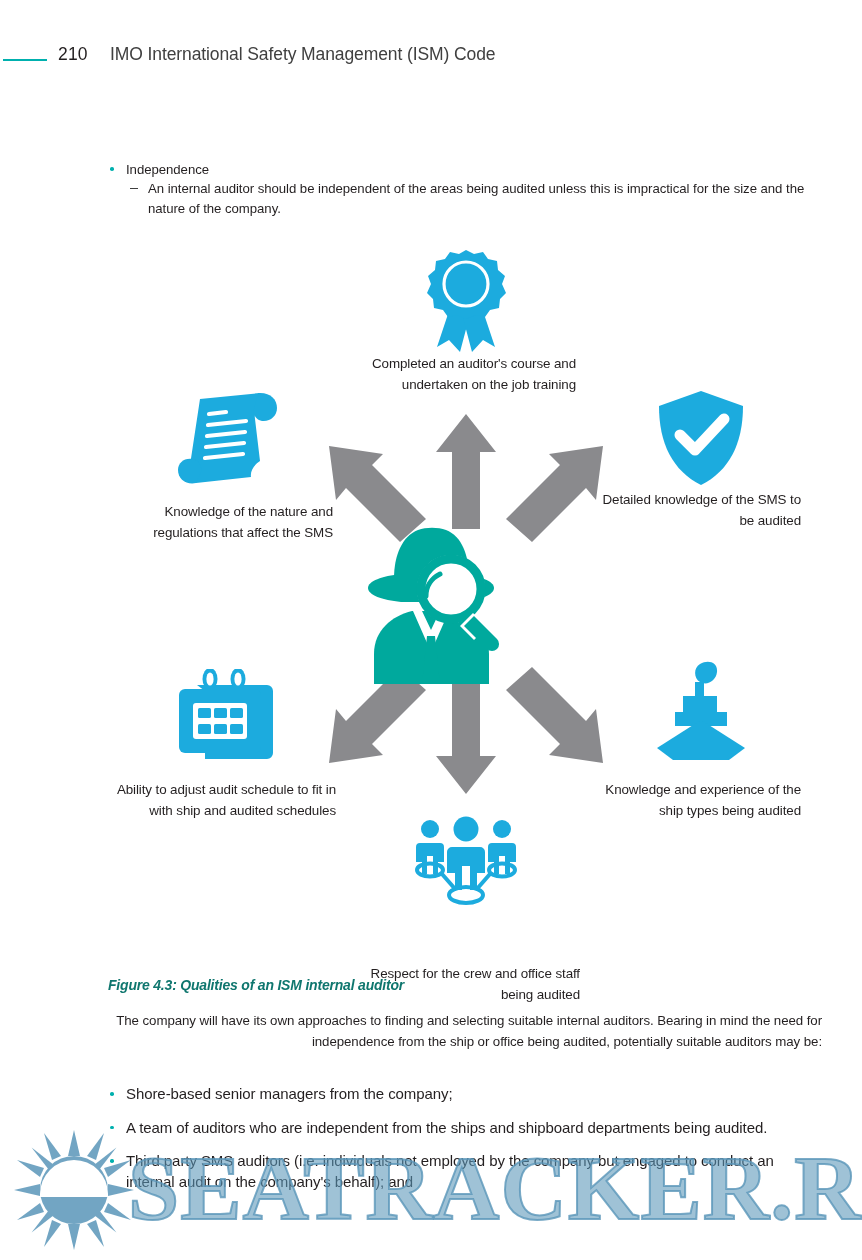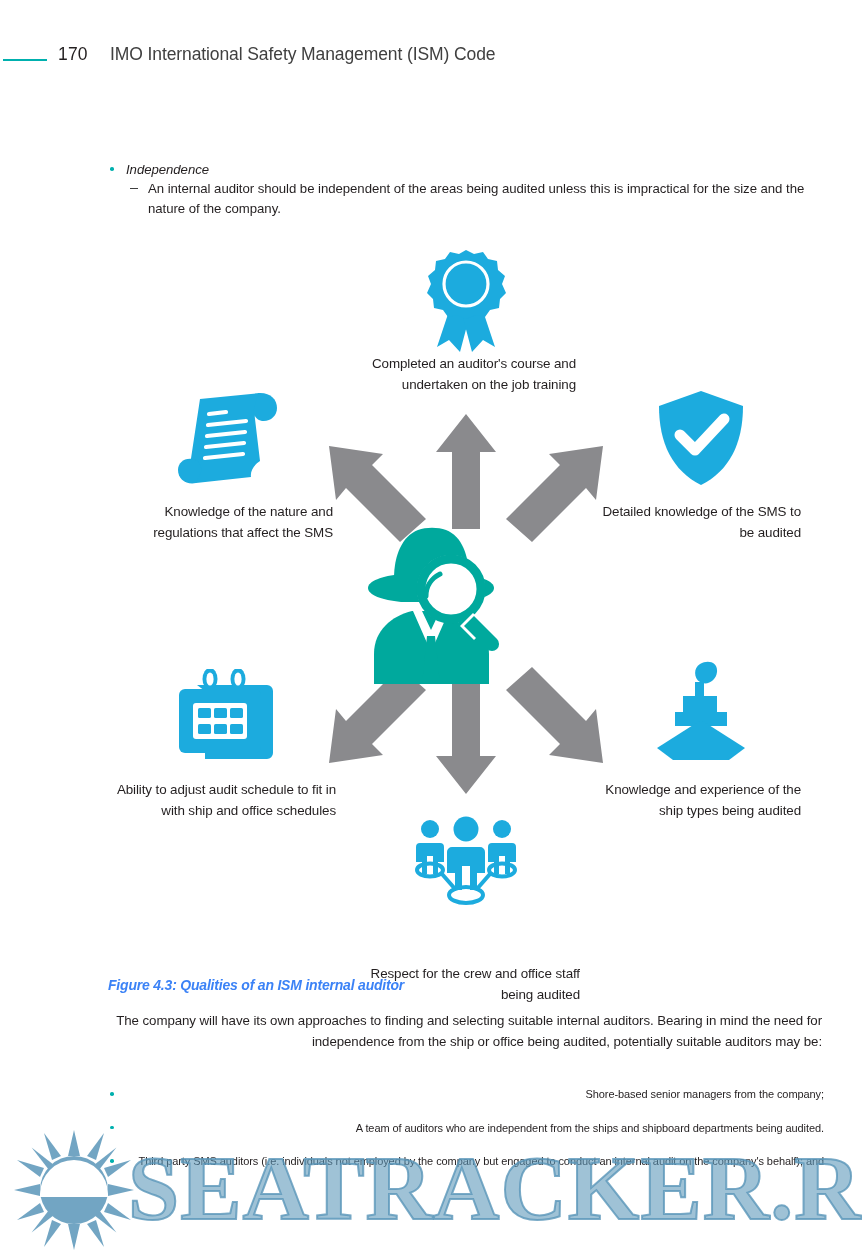--- a/index.html
+++ b/index.html
@@ -57,21 +57,20 @@
     left: 108px;
     top: 160px;
     width: 712px;
   }
   .bullet-row {
     position: relative;
     padding-left: 18px;
     font-size: 13.2px;
     line-height: 19px;
     letter-spacing: -0.05px;
-    font-style: italic;
   }
   .bullet-row .dot {
     position: absolute;
     left: 2px;
     top: 7px;
     width: 3.6px;
     height: 3.6px;
     border-radius: 50%;
     background: #00b0ae;
   }
@@ -129,21 +128,21 @@
   #node-top      { left: 356px; top: 10px;  width: 220px; height: 190px; }
   #node-top .icon-wrap { height: 110px; }
   #node-top .caption   { top: 112px; }
 
   #node-topleft  { left: 118px; top: 150px; width: 215px; height: 200px; }
   #node-topleft .icon-wrap { height: 105px; }
   #node-topleft .caption   { top: 120px; }
 
   #node-topright { left: 601px; top: 150px; width: 200px; height: 200px; }
   #node-topright .icon-wrap { height: 105px; }
-  #node-topright .caption   { top: 120px; }
+  #node-topright .caption   { top: 108px; }
 
   #node-botleft  { left: 114px; top: 428px; width: 222px; height: 200px; }
   #node-botleft .icon-wrap { height: 105px; }
   #node-botleft .caption   { top: 120px; }
 
   #node-botright { left: 601px; top: 420px; width: 200px; height: 200px; }
   #node-botright .icon-wrap { height: 110px; }
   #node-botright .caption   { top: 128px; }
 
   #node-bottom   { left: 352px; top: 580px; width: 228px; height: 140px; }
@@ -168,21 +167,21 @@
   }
 
   
   .fig-caption {
     position: absolute;
     left: 108px;
     top: 977px;
     font-size: 14px;
     font-weight: bold;
     font-style: italic;
-    color: #3b82f6;
+    color: #0f766e;
     letter-spacing: -0.2px;
   }
 
   .body-para {
     position: absolute;
     left: 108px;
     top: 1011px;
     width: 714px;
     font-size: 13.3px;
     line-height: 20.5px;
@@ -192,25 +191,24 @@
 
   .body-bullets {
     position: absolute;
     left: 108px;
     top: 1084px;
     width: 716px;
   }
   .body-bullets .b-item {
     position: relative;
     padding-left: 18px;
-    font-size: 11px;
+    font-size: 15px;
     line-height: 20.5px;
     letter-spacing: -0.08px;
     margin-bottom: 13px;
-    text-align: right;
   }
   .body-bullets .b-item .dot {
     position: absolute;
     left: 2px;
     top: 8px;
     width: 3.6px;
     height: 3.6px;
     border-radius: 50%;
     background: #00b0ae;
   }
@@ -242,21 +240,21 @@
     color: rgba(90,150,185,0.58);
     -webkit-text-stroke: 2px rgba(90,150,185,0.80);
     white-space: nowrap;
   }
 </style>
 </head>
 <body>
 
 <div class="page-header">
   <div class="header-rule"></div>
-  <div class="page-number">170</div>
+  <div class="page-number">210</div>
   <div class="header-title">IMO International Safety Management (ISM) Code</div>
 </div>
 
 <div class="intro-block">
   <div class="bullet-row">
     <span class="dot"></span>
     <span>Independence</span>
   </div>
   <div class="dash-row">
     <span class="dash"></span>
@@ -381,21 +379,21 @@
         <g fill="#1cabde">
           <rect x="23" y="39" width="13" height="10" rx="1.6"></rect>
           <rect x="39" y="39" width="13" height="10" rx="1.6"></rect>
           <rect x="55" y="39" width="13" height="10" rx="1.6"></rect>
           <rect x="23" y="55" width="13" height="10" rx="1.6"></rect>
           <rect x="39" y="55" width="13" height="10" rx="1.6"></rect>
           <rect x="55" y="55" width="13" height="10" rx="1.6"></rect>
         </g>
       </svg>
     </div>
-    <div class="caption">Ability to adjust audit schedule to fit in with ship and office schedules</div>
+    <div class="caption">Ability to adjust audit schedule to fit in with ship and audited schedules</div>
   </div>
 
   <div class="node" id="node-botright">
     <div class="icon-wrap">
       <svg width="96" height="102" viewBox="0 0 96 102" xmlns="http://www.w3.org/2000/svg">
         <g fill="#1cabde">
 
           <path d="M47 4 C56 -1 65 3 64 12 C63 21 54 26 47 22 C41 19 40 8 47 4 Z"></path>
 
           <rect x="42" y="22" width="9" height="16"></rect>

